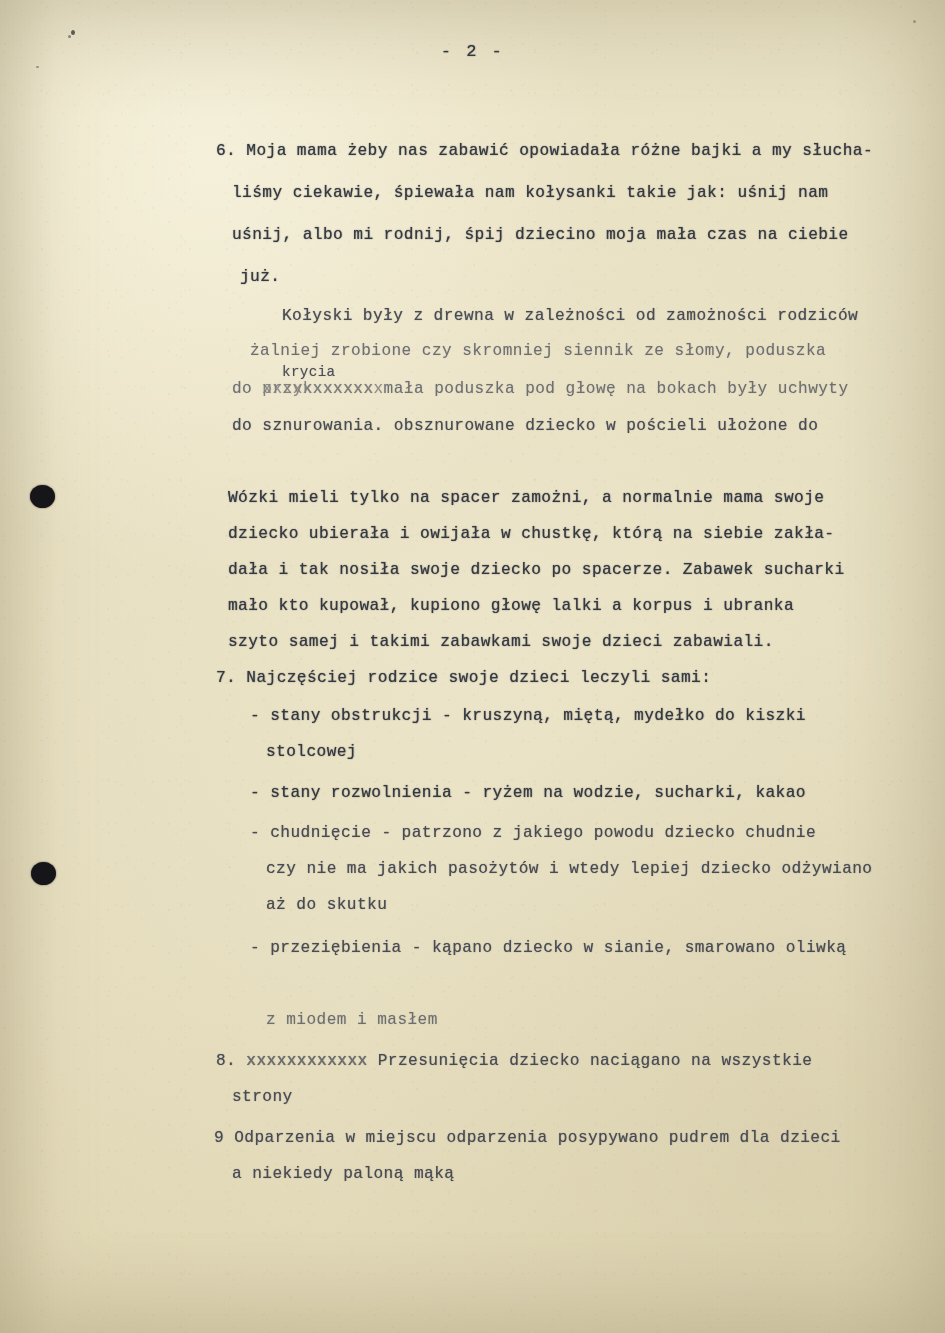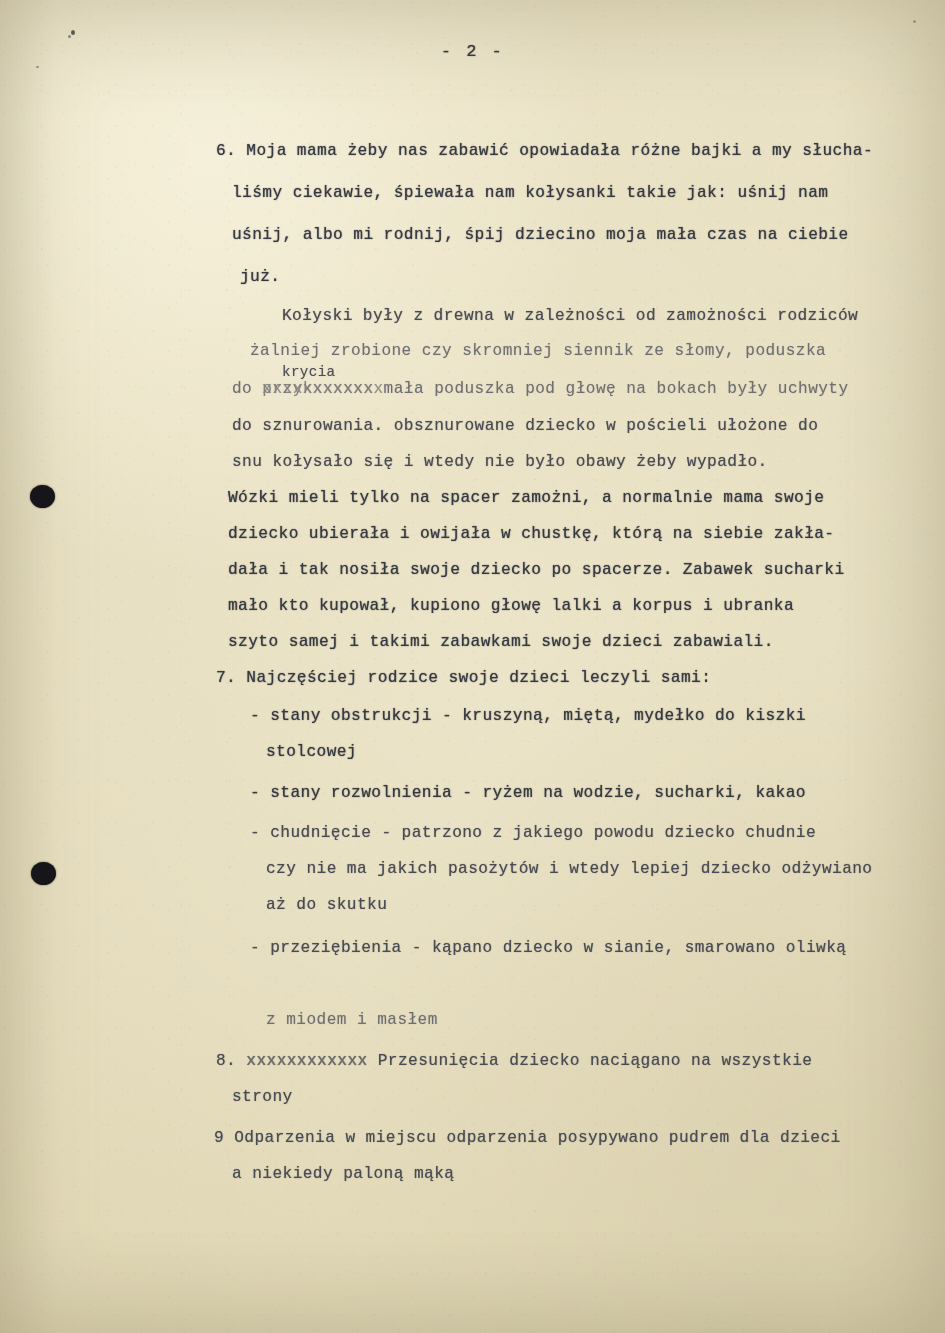--- a/index.html
+++ b/index.html
@@ -165,21 +165,20 @@
     <div class="line ink-strong" style="left:222px; top:269px;margin-left:8px;">już.</div>
 
     <div class="line ink-mid" style="left:240px; top:308px;margin-left:32px;">Kołyski były z drewna w zależności od zamożności rodziców</div>
     <div class="line ink-faint" style="left:240px; top:343px;">żalniej zrobione czy skromniej siennik ze słomy, poduszka</div>
 
     <div class="insertion" style="left:272px; top:364px;">krycia</div>
 
     <div class="line ink-faint" style="left:222px; top:381px;"><span>do </span><span class="struck">przykxxxxxx</span><span> mała poduszka pod głowę na bokach były uchwyty</span></div>
 
     <div class="line ink-mid" style="left:222px; top:418px;text-align:center;">do sznurowania. obsznurowane dziecko w pościeli ułożone do</div>
-    <div class="line ink-mid" style="left:222px; top:454px;">snu kołysało się i wtedy nie było obawy żeby wypadło.</div>
     <div class="line ink-strong" style="left:218px; top:490px;">Wózki mieli tylko na spacer zamożni, a normalnie mama swoje</div>
     <div class="line ink-strong" style="left:218px; top:526px;">dziecko ubierała i owijała w chustkę, którą na siebie zakła-</div>
     <div class="line ink-strong" style="left:218px; top:562px;">dała i tak nosiła swoje dziecko po spacerze. Zabawek sucharki</div>
     <div class="line ink-strong" style="left:218px; top:598px;">mało kto kupował, kupiono głowę lalki a korpus i ubranka</div>
     <div class="line ink-strong" style="left:218px; top:634px;">szyto samej i takimi zabawkami swoje dzieci zabawiali.</div>
 
     <div class="line ink-strong" style="left:206px; top:670px;">7. Najczęściej rodzice swoje dzieci leczyli sami:</div>
 
     <div class="line ink-strong" style="left:240px; top:708px;">- stany obstrukcji - kruszyną, miętą, mydełko do kiszki</div>
     <div class="line ink-strong" style="left:256px; top:744px;">stolcowej</div>

